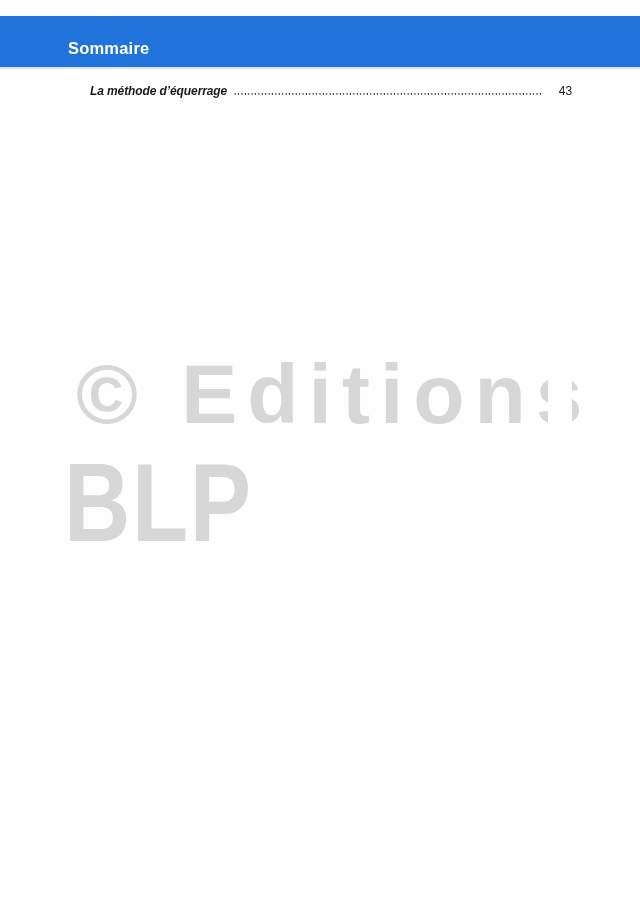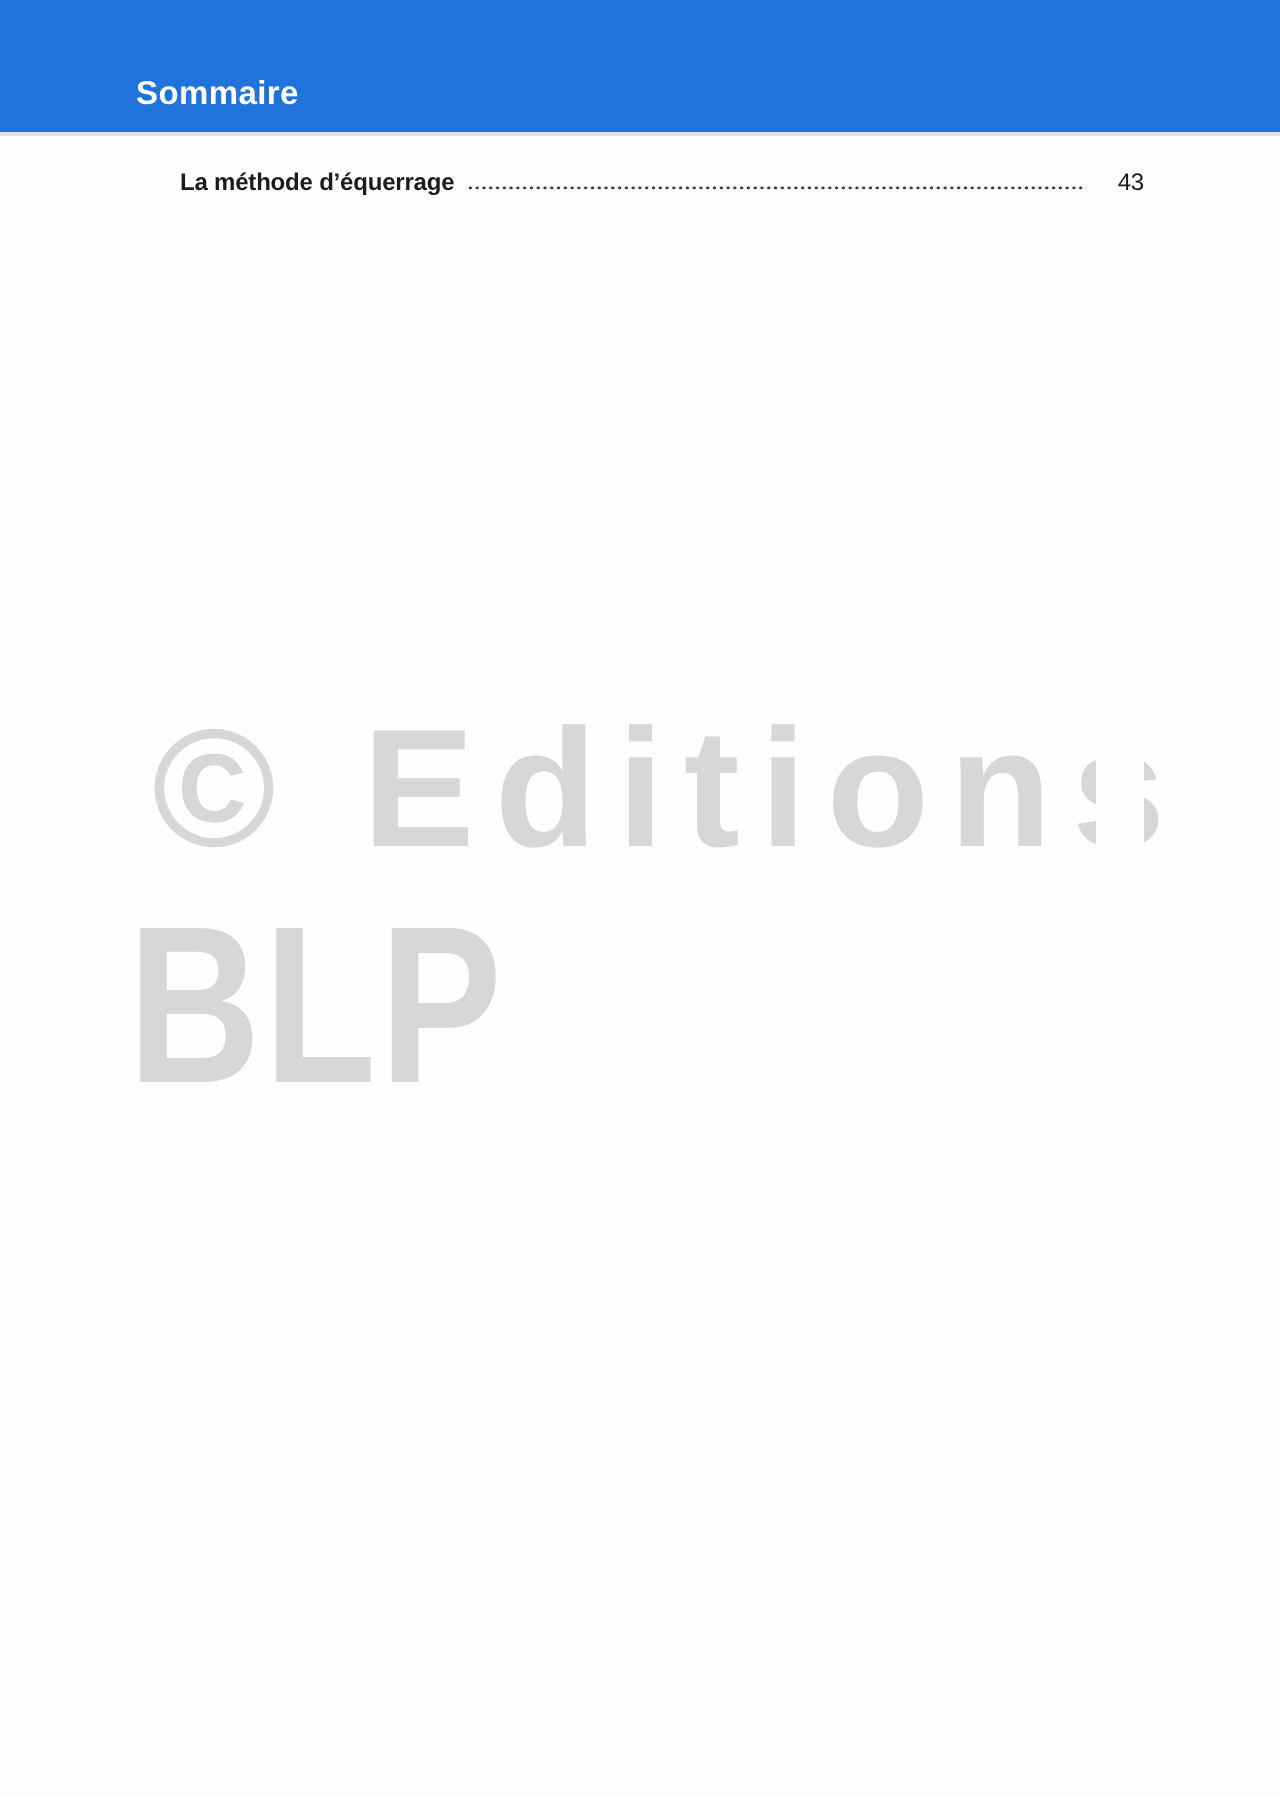--- a/index.html
+++ b/index.html
@@ -6,21 +6,21 @@
   html,body { width:640px; height:898px; }
   body { font-family:"Liberation Sans", sans-serif; background:#ffffff; }
 
   .page {
     position:relative; width:640px; height:898px;
     background:#fefefe; overflow:hidden;
   }
 
   
   .topbar {
-    position:absolute; top:0; left:0; width:640px; height:68px;
+    position:absolute; top:16px; left:0; width:640px; height:53px;
     background:#2173dc; border-bottom:2px solid #dde3ea;
   }
   .topbar h1 {
     position:absolute; left:68px; bottom:9px;
     color:#ffffff; font-size:16.5px; font-weight:700; letter-spacing:0.2px;
   }
 
   
   .watermark { position:absolute; top:0; left:0; width:640px; height:898px; z-index:0; }
   .wm1 {
@@ -46,21 +46,21 @@
   }
   .row .label { white-space:nowrap; }
   .row .leader {
     flex:1; min-width:12px; height:2.5px;
     margin:0 5px 0 7px;
     background-image:radial-gradient(circle at 1.2px 1.2px, #3a3a3a 0.8px, transparent 1.05px);
     background-size:3.4px 2.5px; background-repeat:repeat-x; background-position:bottom left;
   }
   .row .page { width:24px; text-align:right; font-weight:400; font-style:normal; }
   .lvl-1 { padding-left:24px; }
-  .emph .label { font-weight:700; }
+  .emph .label { font-weight:700; font-style:italic; }
 </style>
 </head>
 <body>
 
 <div class="page">
 
   <div class="watermark" aria-hidden="true">
     <div class="wm1">© Editions</div>
     <div class="wm2">BLP</div>
   </div>

